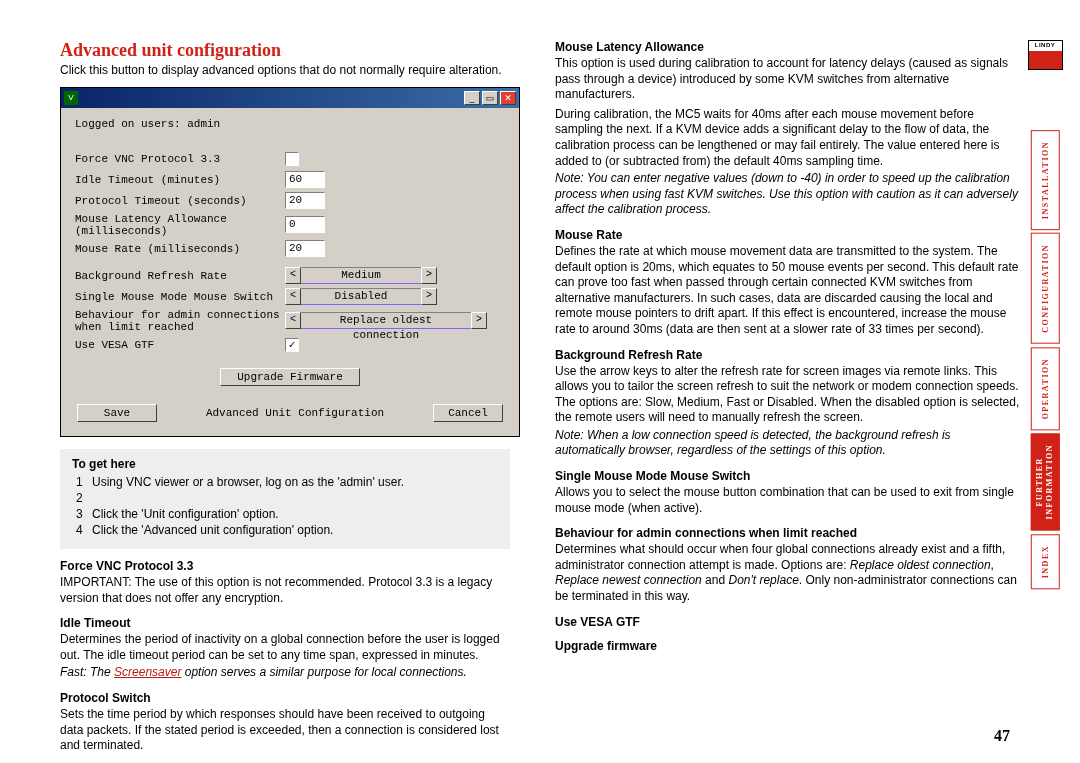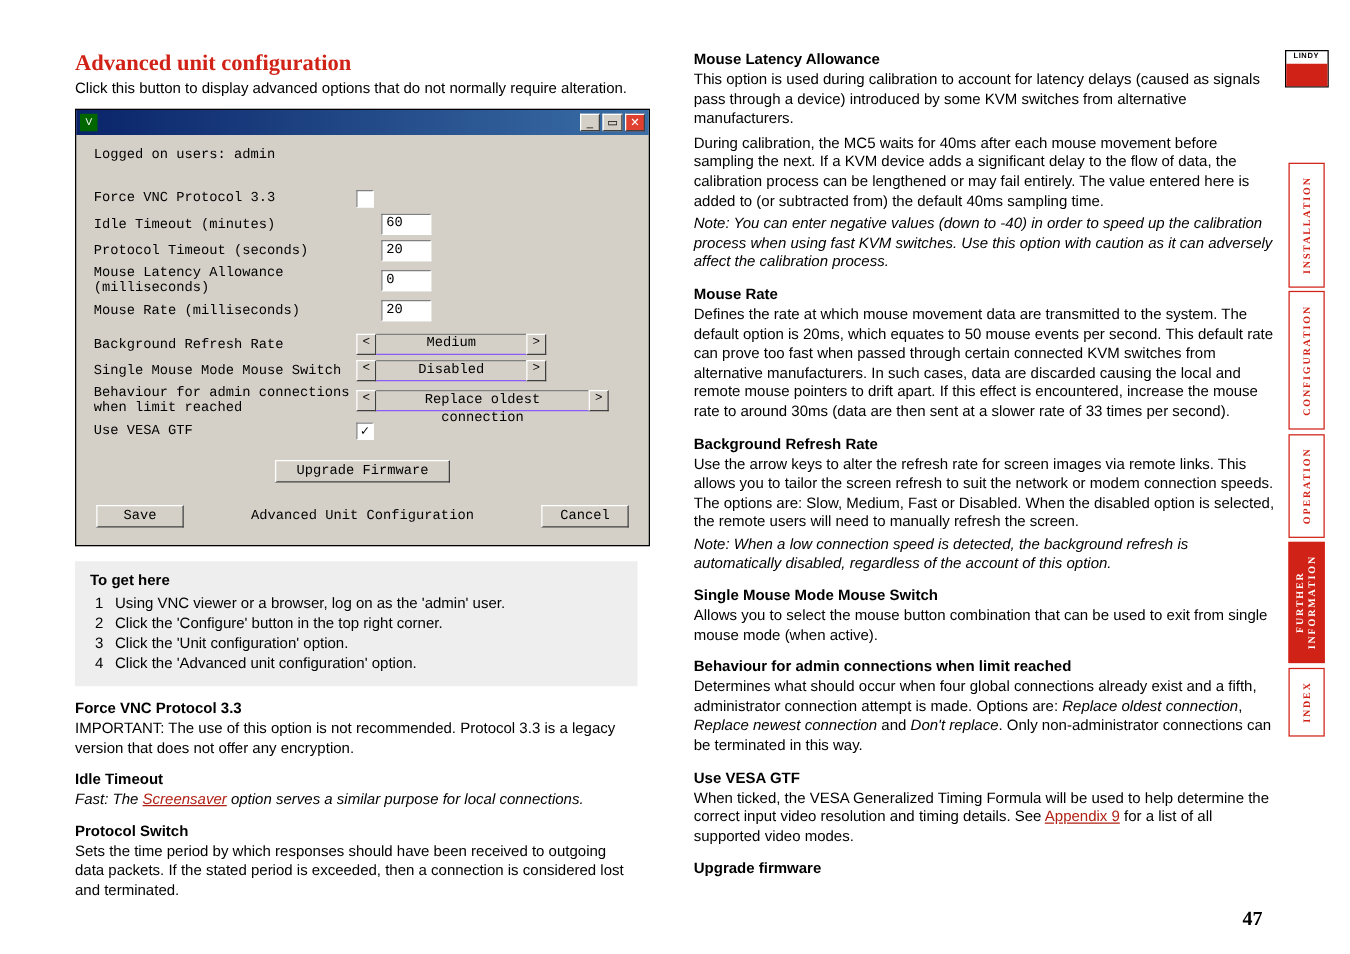--- a/index.html
+++ b/index.html
@@ -101,21 +101,20 @@
   }
   .txt {
     width: 40px; height: 17px;
     border: 1px solid #808080;
     border-right-color:#fff; border-bottom-color:#fff;
     background: #fff;
     padding: 0 3px;
     font-family: 'Courier New', monospace;
     font-size: 11px;
     line-height: 15px;
-    margin-left: 20px;
   }
   .selector {
     display: flex;
     align-items: center;
   }
   .sel-btn {
     width: 16px; height: 17px;
     border: 1px solid #fff;
     border-right-color:#404040; border-bottom-color:#404040;
     background: #d4d0c8;
@@ -274,86 +273,83 @@
         <div class="form-row">
           <span class="lbl">Use VESA GTF</span>
           <span class="chk">✓</span>
         </div>
 
         <div class="upgrade-row">
           <span class="btn3d" style="display:inline-block; width:140px;">Upgrade Firmware</span>
         </div>
 
         <div class="bottom-row">
-          <span class="btn3d" style="width:70px;">Save</span>
+          <span class="btn3d" style="width:80px;">Save</span>
           <span>Advanced Unit Configuration</span>
           <span class="btn3d" style="width:70px;">Cancel</span>
         </div>
       </div>
     </div>
 
     <div class="grey-box">
       <div class="h">To get here</div>
       <ol>
         <li>
             <span class="n">1</span>
             <span>Using VNC viewer or a browser, log on as the 'admin' user.</span>
           </li>
         <li>
             <span class="n">2</span>
-            <span>Click the 'Configure' button in the top right corner.</span>
           </li>
         <li>
             <span class="n">3</span>
             <span>Click the 'Unit configuration' option.</span>
           </li>
         <li>
             <span class="n">4</span>
             <span>Click the 'Advanced unit configuration' option.</span>
           </li>
       </ol>
     </div>
 
     <div class="sec-h">Force VNC Protocol 3.3</div>
     <p>IMPORTANT: The use of this option is not recommended. Protocol 3.3 is a legacy version that does not offer any encryption.</p>
 
     <div class="sec-h">Idle Timeout</div>
+    <p>Determines the period of inactivity on a global connection before the user is logged out. The idle timeout period can be set to any time span, expressed in minutes.</p>
     <p class="note-italic">
       <span>Fast: The </span><span class="link">Screensaver</span><span> option serves a similar purpose for local connections.</span>
     </p>
 
     <div class="sec-h">Protocol Switch</div>
     <p>Sets the time period by which responses should have been received to outgoing data packets. If the stated period is exceeded, then a connection is considered lost and terminated.</p>
   </div>
 
   <div class="right-col">
     <div class="sec-h">Mouse Latency Allowance</div>
     <p>This option is used during calibration to account for latency delays (caused as signals pass through a device) introduced by some KVM switches from alternative manufacturers.</p>
     <p style="margin-top:4px">During calibration, the MC5 waits for 40ms after each mouse movement before sampling the next. If a KVM device adds a significant delay to the flow of data, the calibration process can be lengthened or may fail entirely. The value entered here is added to (or subtracted from) the default 40ms sampling time.</p>
     <p class="note-italic">Note: You can enter negative values (down to -40) in order to speed up the calibration process when using fast KVM switches. Use this option with caution as it can adversely affect the calibration process.</p>
 
     <div class="sec-h">Mouse Rate</div>
     <p>Defines the rate at which mouse movement data are transmitted to the system. The default option is 20ms, which equates to 50 mouse events per second. This default rate can prove too fast when passed through certain connected KVM switches from alternative manufacturers. In such cases, data are discarded causing the local and remote mouse pointers to drift apart. If this effect is encountered, increase the mouse rate to around 30ms (data are then sent at a slower rate of 33 times per second).</p>
 
     <div class="sec-h">Background Refresh Rate</div>
     <p>Use the arrow keys to alter the refresh rate for screen images via remote links. This allows you to tailor the screen refresh to suit the network or modem connection speeds. The options are: Slow, Medium, Fast or Disabled. When the disabled option is selected, the remote users will need to manually refresh the screen.</p>
-    <p class="note-italic">Note: When a low connection speed is detected, the background refresh is automatically disabled, regardless of the account of this option.</p>
+    <p class="note-italic">Note: When a low connection speed is detected, the background refresh is automatically browser, regardless of the settings of this option.</p>
 
     <div class="sec-h">Single Mouse Mode Mouse Switch</div>
     <p>Allows you to select the mouse button combination that can be used to exit from single mouse mode (when active).</p>
 
     <div class="sec-h">Behaviour for admin connections when limit reached</div>
     <p>
       <span>Determines what should occur when four global connections already exist and a fifth, administrator connection attempt is made. Options are: </span><span class="italic">Replace oldest connection</span><span>, </span><span class="italic">Replace newest connection</span><span> and </span><span class="italic">Don't replace</span><span>. Only non-administrator connections can be terminated in this way.</span>
     </p>
 
     <div class="sec-h">Use VESA GTF</div>
-    <p>
-      <span>When ticked, the VESA Generalized Timing Formula will be used to help determine the correct input video resolution and timing details. See </span><span class="link">Appendix 9</span><span> for a list of all supported video modes.</span>
-    </p>
 
     <div class="sec-h">Upgrade firmware</div>
   </div>
 </div>
 
 <div class="sidebar">
   <div class="logo-box">
     <div class="t">LINDY</div>
     <div class="b"></div>
   </div>

